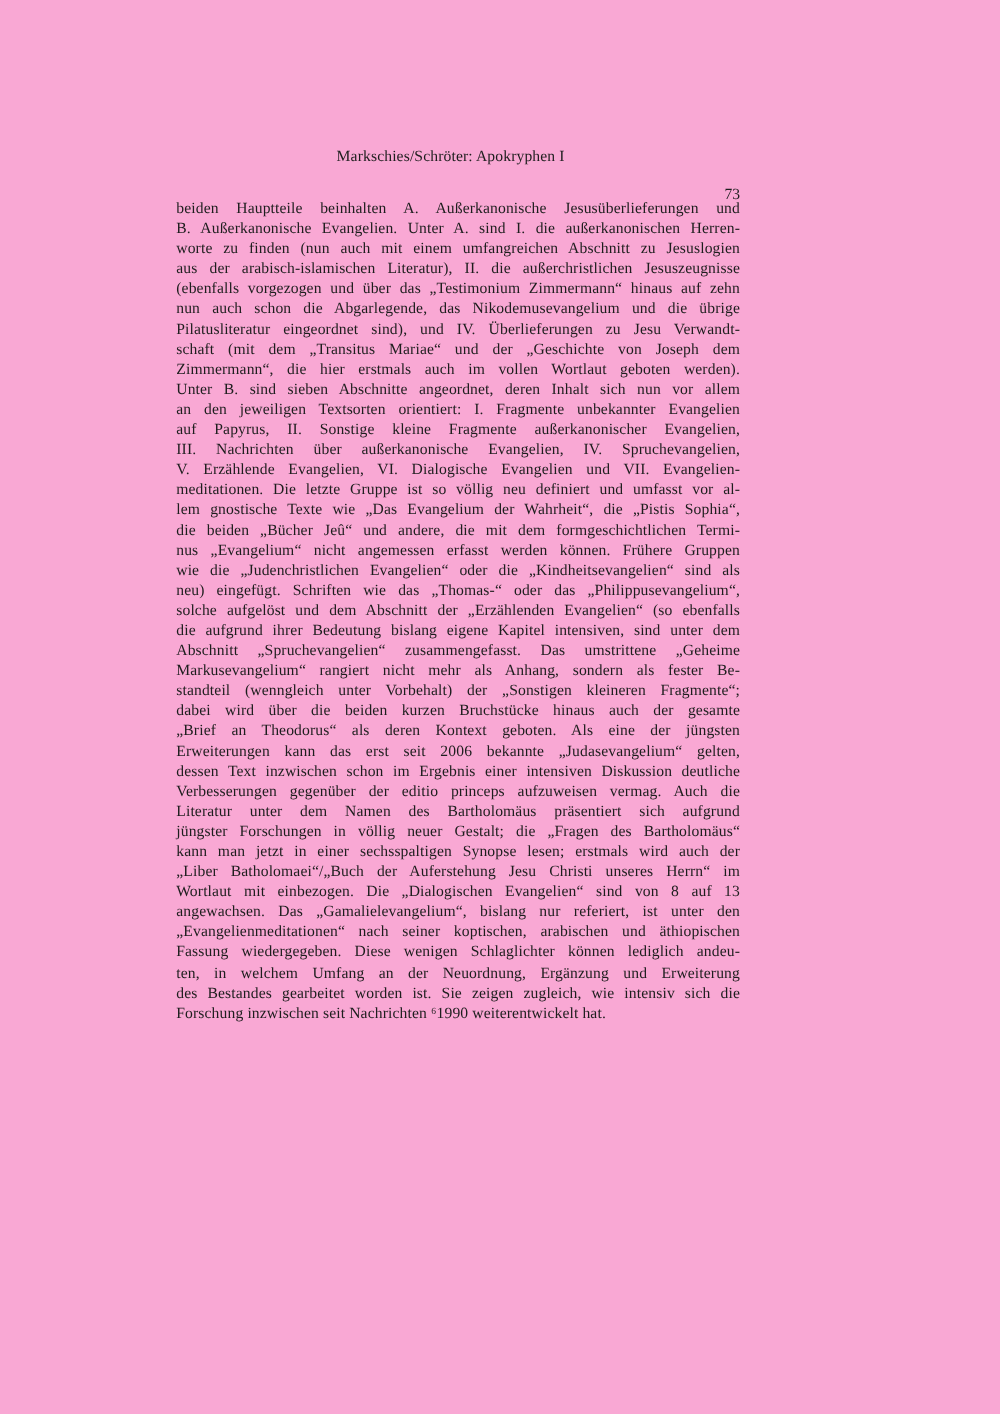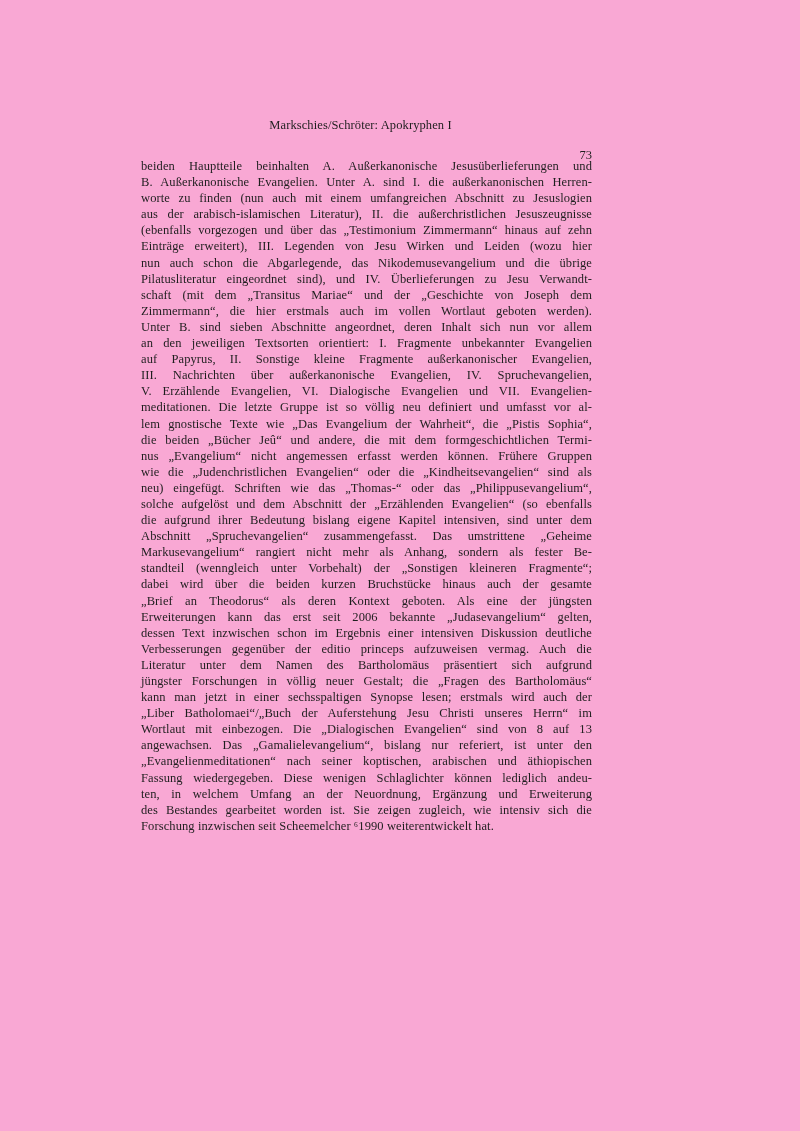--- a/index.html
+++ b/index.html
@@ -67,21 +67,20 @@
     <span class="head-title">Markschies/Schröter: Apokryphen I</span>
     <span class="head-pageno">73</span>
   </div>
 
   <div class="textblock" id="body-text">
       <div class="line">beiden Hauptteile beinhalten A. Außerkanonische Jesusüberlieferungen und</div>
       <div class="line">B. Außerkanonische Evangelien. Unter A. sind I. die außerkanonischen Herren-</div>
       <div class="line">worte zu finden (nun auch mit einem umfangreichen Abschnitt zu Jesuslogien</div>
       <div class="line">aus der arabisch-islamischen Literatur), II. die außerchristlichen Jesuszeugnisse</div>
       <div class="line">(ebenfalls vorgezogen und über das „Testimonium Zimmermann“ hinaus auf zehn</div>
-      <div class="line">Einträge erweitert), III. Legenden von Jesu Wirken und Leiden (wozu hier</div>
       <div class="line">nun auch schon die Abgarlegende, das Nikodemusevangelium und die übrige</div>
       <div class="line">Pilatusliteratur eingeordnet sind), und IV. Überlieferungen zu Jesu Verwandt-</div>
       <div class="line">schaft (mit dem „Transitus Mariae“ und der „Geschichte von Joseph dem</div>
       <div class="line">Zimmermann“, die hier erstmals auch im vollen Wortlaut geboten werden).</div>
       <div class="line">Unter B. sind sieben Abschnitte angeordnet, deren Inhalt sich nun vor allem</div>
       <div class="line">an den jeweiligen Textsorten orientiert: I. Fragmente unbekannter Evangelien</div>
       <div class="line">auf Papyrus, II. Sonstige kleine Fragmente außerkanonischer Evangelien,</div>
       <div class="line">III. Nachrichten über außerkanonische Evangelien, IV. Spruchevangelien,</div>
       <div class="line">V. Erzählende Evangelien, VI. Dialogische Evangelien und VII. Evangelien-</div>
       <div class="line">meditationen. Die letzte Gruppe ist so völlig neu definiert und umfasst vor al-</div>
@@ -103,16 +102,16 @@
       <div class="line">Literatur unter dem Namen des Bartholomäus präsentiert sich aufgrund</div>
       <div class="line">jüngster Forschungen in völlig neuer Gestalt; die „Fragen des Bartholomäus“</div>
       <div class="line">kann man jetzt in einer sechsspaltigen Synopse lesen; erstmals wird auch der</div>
       <div class="line">„Liber Batholomaei“/„Buch der Auferstehung Jesu Christi unseres Herrn“ im</div>
       <div class="line">Wortlaut mit einbezogen. Die „Dialogischen Evangelien“ sind von 8 auf 13</div>
       <div class="line">angewachsen. Das „Gamalielevangelium“, bislang nur referiert, ist unter den</div>
       <div class="line">„Evangelienmeditationen“ nach seiner koptischen, arabischen und äthiopischen</div>
       <div class="line">Fassung wiedergegeben. Diese wenigen Schlaglichter können lediglich andeu-</div>
       <div class="line">ten, in welchem Umfang an der Neuordnung, Ergänzung und Erweiterung</div>
       <div class="line">des Bestandes gearbeitet worden ist. Sie zeigen zugleich, wie intensiv sich die</div>
-      <div class="line last">Forschung inzwischen seit Scheemelcher ⁶1990 weiterentwickelt hat.</div>
+      <div class="line last">Forschung inzwischen seit Nachrichten ⁶1990 weiterentwickelt hat.</div>
     </div>
 
 </div>
 
 </body></html>

